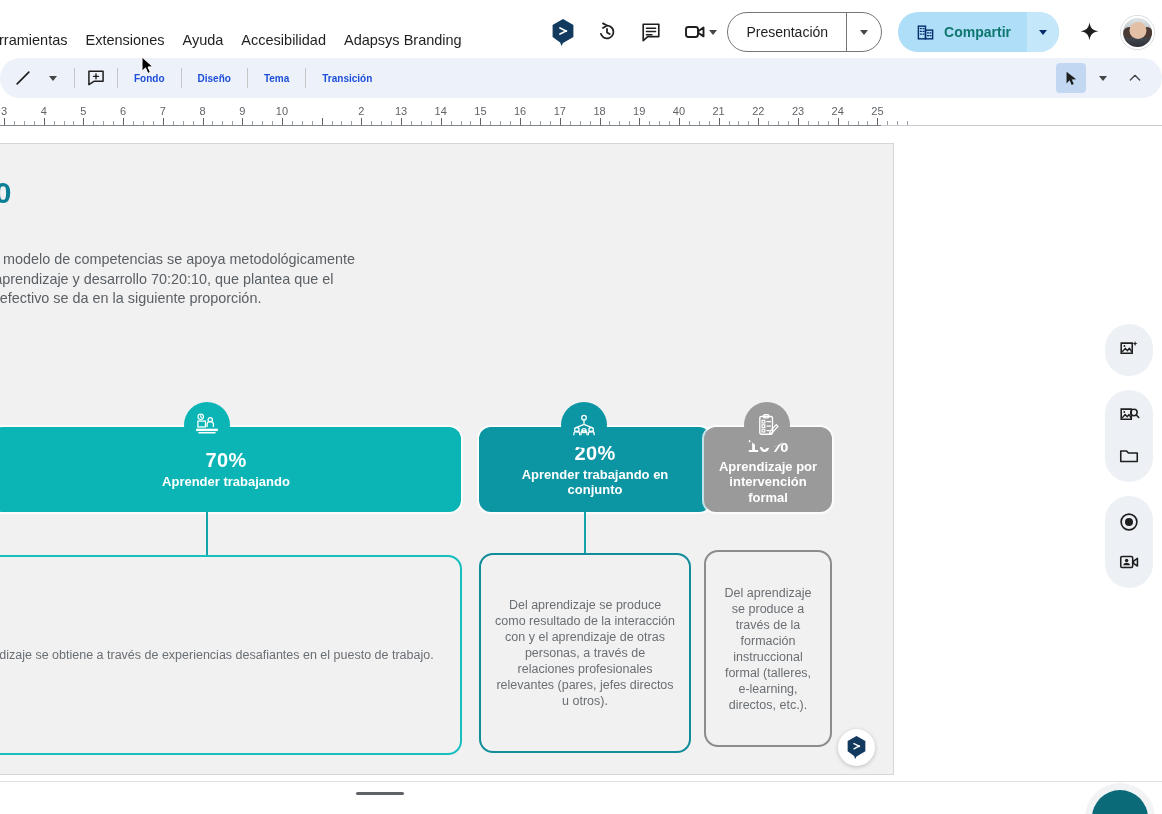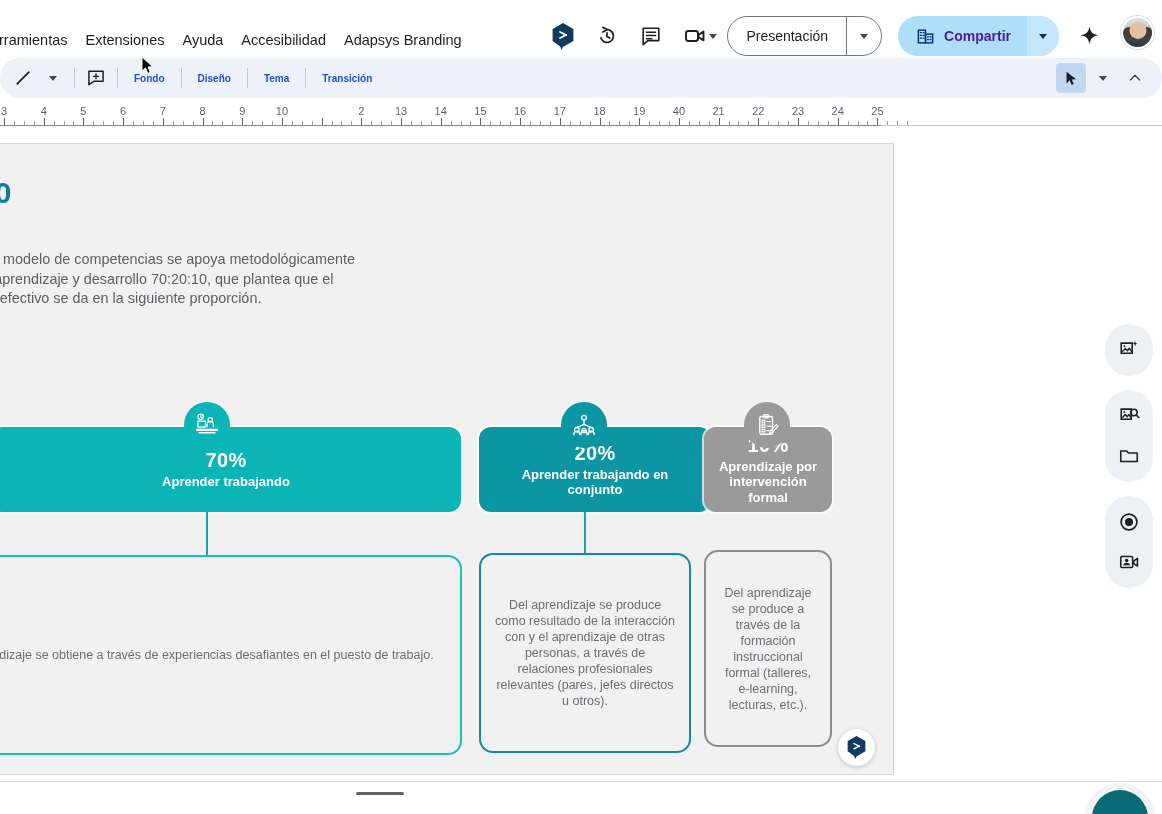--- a/index.html
+++ b/index.html
@@ -20,22 +20,22 @@
   .menu-items {
     position: absolute; left: -10px; top: 28px;
     display: flex; gap: 0; align-items: center;
   }
   .menu-item {
     font-size: 14.5px; color: #1f1f1f; padding: 4px 9px;
     border-radius: 4px; white-space: nowrap; cursor: default;
   }
 
   .top-right {
-    position: absolute; right: 8px; top: 16px; height: 56px;
-    display: flex; align-items: flex-start; gap: 4px;
+    position: absolute; right: 8px; top: 4px; height: 56px;
+    display: flex; align-items: center; gap: 4px;
   }
   .tr-icon {
     width: 40px; height: 40px; border-radius: 50%;
     display: flex; align-items: center; justify-content: center;
     cursor: pointer;
   }
   .gemini-badge { width:24px; height:27px; display:block; }
   .cam-group { display:flex; align-items:center; gap:0; }
   .caret { width:0;height:0;border-left:4px solid transparent;border-right:4px solid transparent;border-top:5px solid #444746; }
 
@@ -50,21 +50,21 @@
   }
   .present-sep { width:1px; background:#747775; }
   .present-caret { display:flex;align-items:center;justify-content:center;width:34px;cursor:pointer; }
 
   .share-btn {
     display:flex; align-items:stretch; height:40px; margin-left:12px;
     border-radius:100px; overflow:hidden; background:#AEDEF8;
   }
   .share-main{
     display:flex;align-items:center;gap:9px;padding:0 16px 0 18px;
-    font-size:14px;font-weight:bold;color:#4c1d95;cursor:pointer;white-space:nowrap;
+    font-size:14px;font-weight:bold;color:#0f766e;cursor:pointer;white-space:nowrap;
   }
   .share-caret{ display:flex;align-items:center;justify-content:center;width:32px;cursor:pointer;background:#c5e7fa; }
 
   .sparkle-btn{ width:40px;height:40px;display:flex;align-items:center;justify-content:center;margin-left:6px;border-radius:50%;cursor:pointer; }
   .avatar{
     width:33px;height:33px;border-radius:50%;margin-left:8px;cursor:pointer;
     background: radial-gradient(circle at 50% 34%, #e8c9b4 0 20%, rgba(0,0,0,0) 21%),
                 linear-gradient(180deg,#dfe3e6 0%, #c3cace 38%, #4a4e55 56%, #2e3238 100%);
     border:2px solid #fff; box-shadow: 0 0 0 1px #dadce0;
     position:relative; overflow:hidden;
@@ -510,21 +510,21 @@
               <rect x="6.8" y="15.6" width="2.6" height="2.6" fill="none" stroke="#fff" stroke-width="1.1"></rect>
               <path d="M11.4 8.3h3.6M11.4 12.6h3.6M11.4 16.9h2.2" stroke="#fff" stroke-width="1.1" stroke-linecap="round"></path>
               <path d="M14.6 17.4 L20.4 11.2 l1.7 1.7 L16.3 19 l-2.3.7 Z" fill="none" stroke="#fff" stroke-width="1.2" stroke-linejoin="round"></path>
             </svg>
           </div>
           <div class="card" style="left:1063px; top:283px; width:128px; height:85px; background:#9A9A9A;">
             <div class="pct">10%</div>
             <div class="cap" style="max-width:112px;">Aprendizaje por intervención formal</div>
           </div>
           <div class="desc" style="left:1063px; top:406px; width:128px; height:197px; border:2px solid #8C8C8C;">
-            <span>Del aprendizaje se produce a través de la formación instruccional formal (talleres, e-learning, lecturas, etc.).</span>
+            <span>Del aprendizaje se produce a través de la formación instruccional formal (talleres, e-learning, directos, etc.).</span>
           </div>
         </div>
 
         <div class="ai-fab" style="left:1197px; top:585px;">
           <svg width="21" height="23" viewBox="0 0 24 27">
             <path d="M12 0 L22.4 6 V18 L12 24 L10.5 27 L9.2 23.5 L1.6 18 V6 Z" fill="#123a5e"></path>
             <path d="M9 9 L15 12 L9 15" fill="none" stroke="#fff" stroke-width="1.7" stroke-linecap="round" stroke-linejoin="round"></path>
             <circle cx="15.2" cy="12" r="1.1" fill="#fff"></circle>
           </svg>
         </div>

